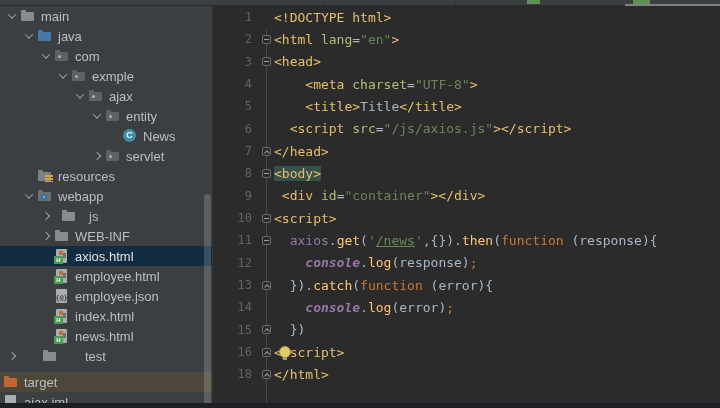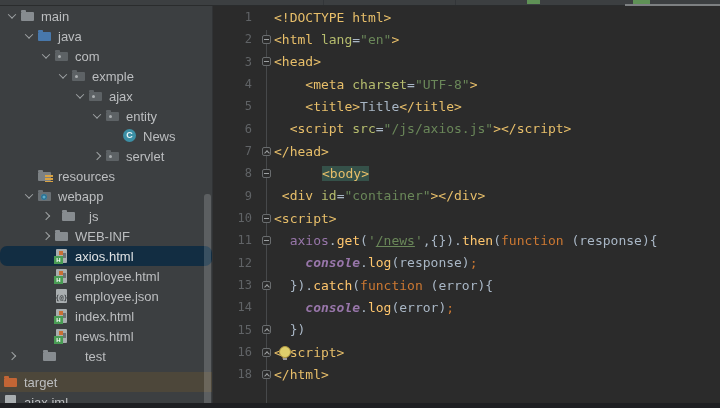--- a/index.html
+++ b/index.html
@@ -71,21 +71,21 @@
   .fm.end::after{content:"";position:absolute;left:2px;top:3px;width:3px;height:3px;
                  border-left:1px solid #9da0a2;border-top:1px solid #9da0a2;
                  transform:rotate(45deg);}
   .lcode{white-space:pre;position:relative;z-index:1;}
   .tok-tag{color:var(--c-tag);} .tok-attr{color:var(--c-attr);}
   .tok-str{color:var(--c-str);} .tok-txt{color:var(--c-txt);}
   .tok-kw{color:var(--c-kw);}   .tok-fn{color:var(--c-fn);}
   .tok-var{color:var(--c-var);}
   .tok-vari{color:var(--c-var);font-style:italic;font-weight:bold;}
   .tok-link{color:var(--c-str);text-decoration:underline;}
-  .tok-taghl{color:var(--c-tag);background:var(--tagmatch-bg);margin-left:48px;}
+  .tok-taghl{color:var(--c-tag);background:var(--tagmatch-bg);}
   .bulb{position:absolute;left:5px;top:50%;margin-top:-6px;width:10px;height:10px;z-index:3;
         border-radius:50%;background:#decf6c;border:1px solid #b49a43;}
   .bulb::after{content:"";position:absolute;left:2.5px;bottom:-3px;width:4px;height:2.5px;
                background:#9c9c9c;}
 </style>
 </head>
 <body>
 
 <div class="app">
   <div class="topbar">
@@ -196,21 +196,21 @@
         </div>
         <div class="trow" style="padding-left: 37px;">
           <span class="ch">
             <i class="right"></i>
           </span>
           <span class="ic">
             <span class="fb c-main"></span>
           </span>
           <span class="tlabel">WEB-INF</span>
         </div>
-        <div class="trow sel" style="padding-left: 37px; border-radius: 7px;">
+        <div class="trow sel" style="padding-left: 37px;">
           <span class="ch"></span>
           <span class="ic">
             <span class="page"></span>
             <span class="orange-bit"></span>
             <span class="gray-bit"></span>
             <span class="hbadge">H</span>
           </span>
           <span class="tlabel">axios.html</span>
         </div>
         <div class="trow" style="padding-left: 37px;">

